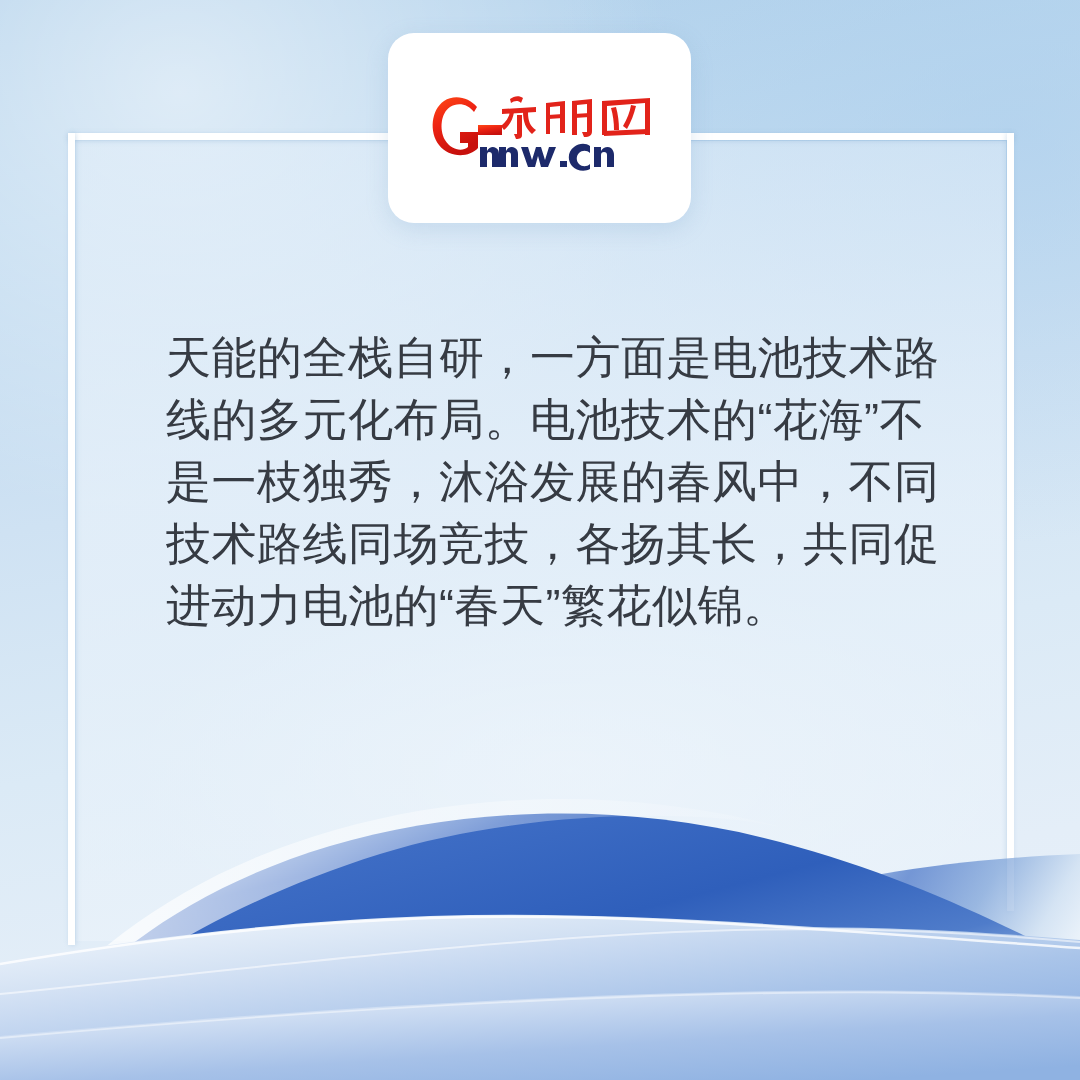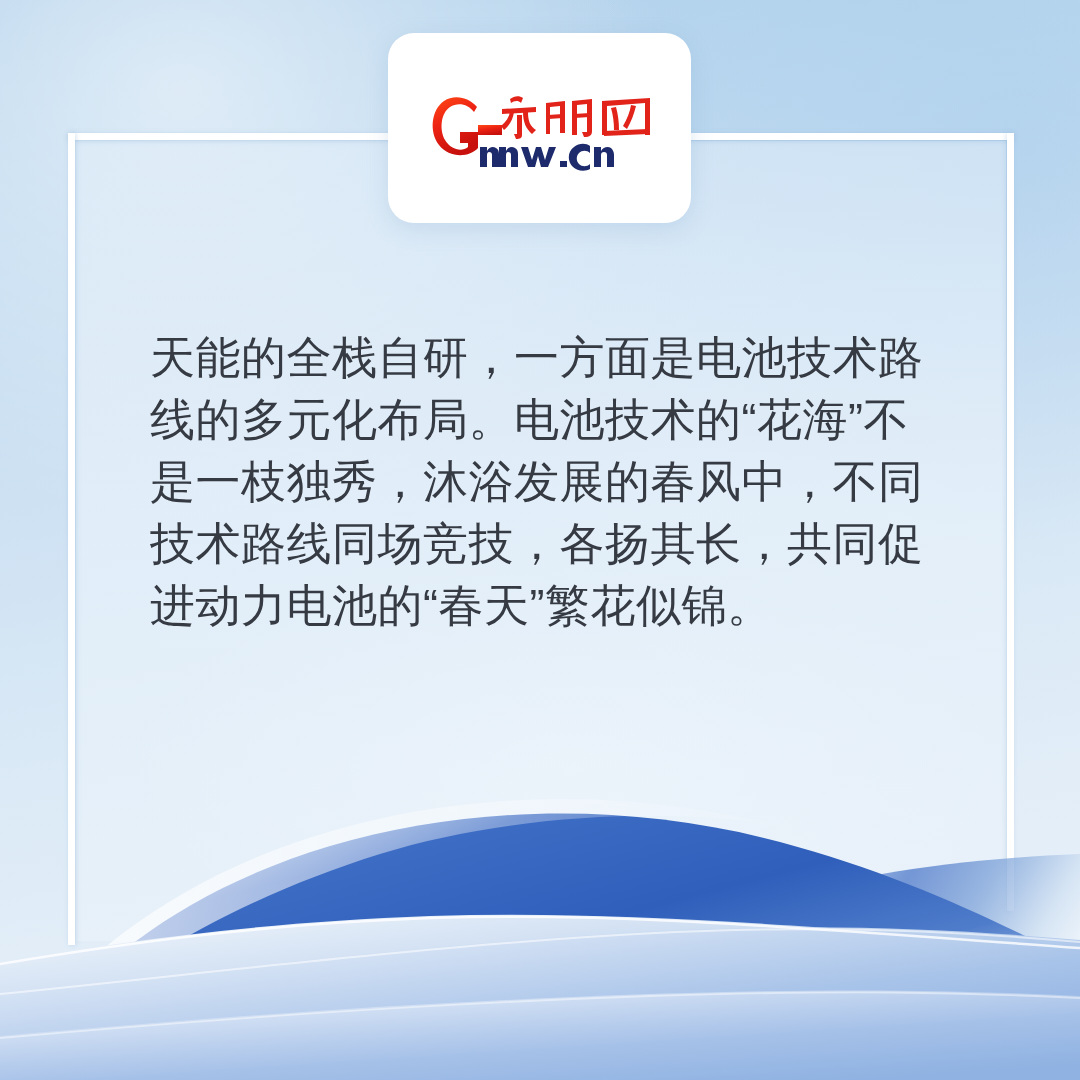--- a/index.html
+++ b/index.html
@@ -39,21 +39,21 @@
     position:absolute;left:388px;top:33px;width:303px;height:190px;
     background:#ffffff;border-radius:26px;
     box-shadow:0 6px 22px rgba(120,160,200,.22);
     display:flex;align-items:center;justify-content:center;
   }
   .logo-wrap{position:relative;width:232px;height:86px;}
   .logo-svg{display:block;width:232px;height:86px;}
 
   
   .copy{
-    position:absolute;left:150px;top:327px;width:780px;
+    position:absolute;left:166px;top:327px;width:780px;
     color:#363b43;
     font-family:"Liberation Sans","DejaVu Sans",sans-serif;
     font-size:45px;line-height:62px;letter-spacing:.5px;
     white-space:pre-wrap;font-weight:400;
   }
 
   
   .dunes{position:absolute;left:0;bottom:0;width:1080px;height:330px;}
   .dunes svg{display:block;width:1080px;height:330px;}
 </style>

